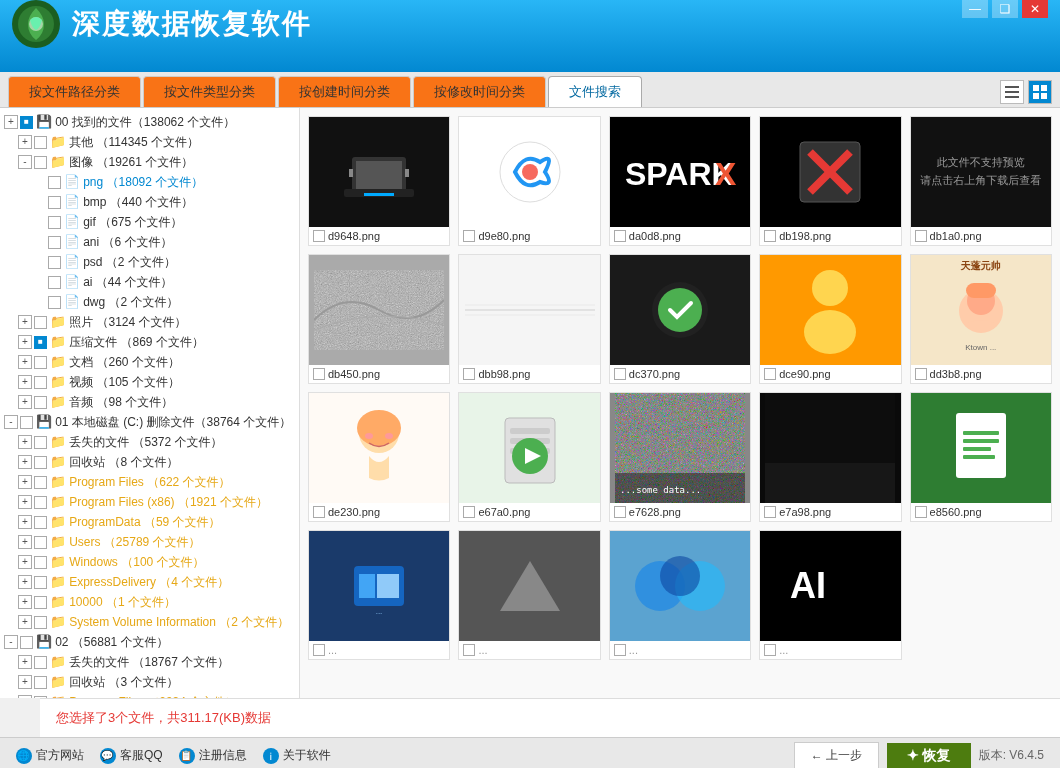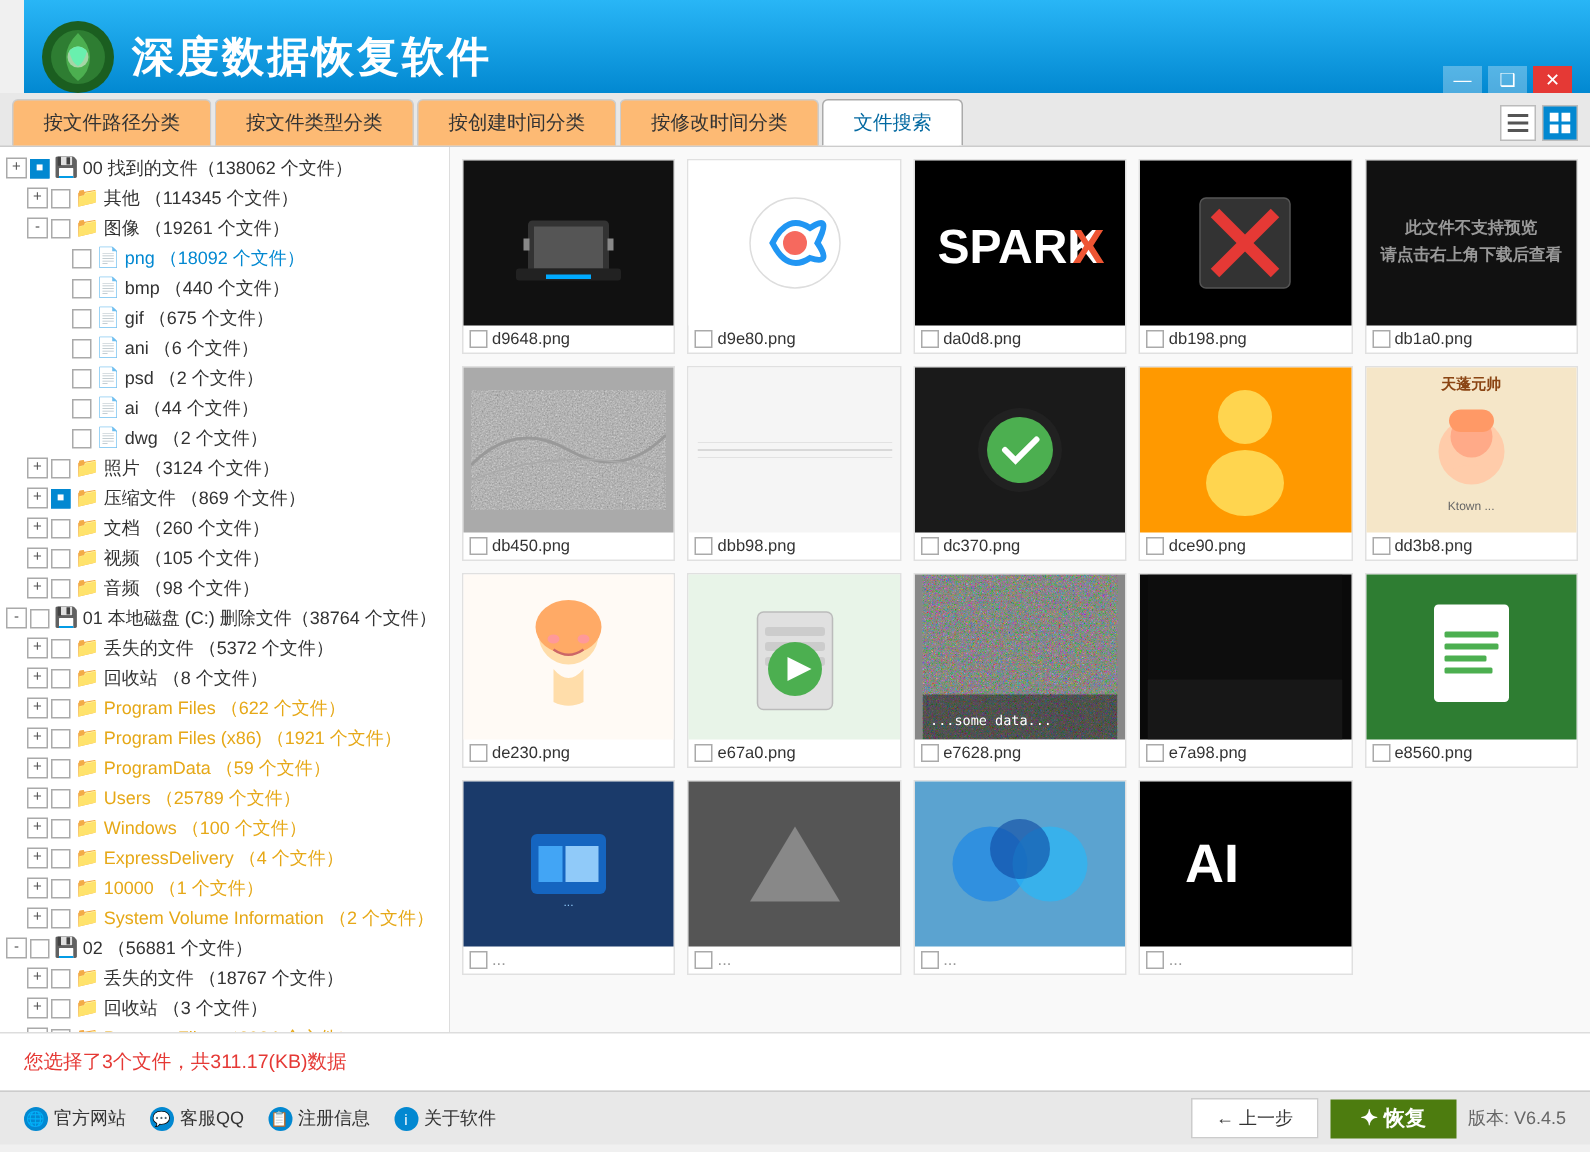--- a/index.html
+++ b/index.html
@@ -1,26 +1,25 @@
 <!DOCTYPE html>
 <html><head>
   <meta charset="utf-8">
   <style>
     * { margin: 0; padding: 0; box-sizing: border-box; }
     body { font-family: 'Microsoft YaHei', SimHei, sans-serif; font-size: 12px; background: #f0f0f0; width: 1060px; height: 768px; overflow: hidden; }
 
     
     .title-bar {
       background: linear-gradient(180deg, #29b6f6 0%, #0288d1 100%);
-      height: 62px;
-      display: flex;
-      align-items: flex-end;
+      height: 72px;
+      display: flex;
+      align-items: flex-start;
       padding: 0 12px;
       justify-content: space-between;
-      margin-left: 16px;
     }
     .title-left {
       display: flex;
       align-items: center;
       gap: 12px;
     }
     .app-logo {
       width: 48px;
       height: 48px;
     }
@@ -58,21 +57,21 @@
       border-bottom: 1px solid #ccc;
       padding-top: 4px;
       gap: 2px;
       padding-left: 8px;
     }
     .tab {
       padding: 0 20px;
       cursor: pointer;
       border: 1px solid #ccc;
       border-bottom: none;
-      background: #fdba74;
+      background: #f97316;
       display: flex;
       align-items: center;
       font-size: 13px;
       color: #333;
       border-radius: 4px 4px 0 0;
     }
     .tab.active {
       background: white;
       color: #0369a1;
       border-color: #aaa;
@@ -218,20 +217,21 @@
     .grid-panel::-webkit-scrollbar-track { background: #f0f0f0; }
 
     
     .status-bar {
       height: 39px;
       background: white;
       border-top: 1px solid #ddd;
       display: flex;
       align-items: center;
       padding: 0 16px;
+      margin-left: 40px;
     }
     .status-text { color: #e53935; font-size: 13px; }
 
     
     .action-bar {
       height: 36px;
       background: #e8e8e8;
       border-top: 1px solid #ccc;
       display: flex;
       align-items: center;
@@ -620,21 +620,21 @@
             <line x1="60" y1="20" x2="20" y2="60" stroke="#e53935" stroke-width="8"></line>
           </svg>
         </div>
         <div class="image-label">
           <span class="img-check"></span>
           <span>db198.png</span>
         </div>
       </div>
 
       <div class="image-cell">
-        <div class="image-thumb" style="background:#111; flex-direction:column; justify-content:center; align-items:center;font-weight:bold;">
+        <div class="image-thumb" style="background:#111; flex-direction:column; justify-content:center; align-items:center;">
           <div style="color:#999; font-size:11px; text-align:center; padding:8px; line-height:1.6;">此文件不支持预览<br>请点击右上角下载后查看</div>
         </div>
         <div class="image-label">
           <span class="img-check"></span>
           <span>db1a0.png</span>
         </div>
       </div>
 
       <div class="image-cell">
         <div class="image-thumb" style="background:#aaa;">

